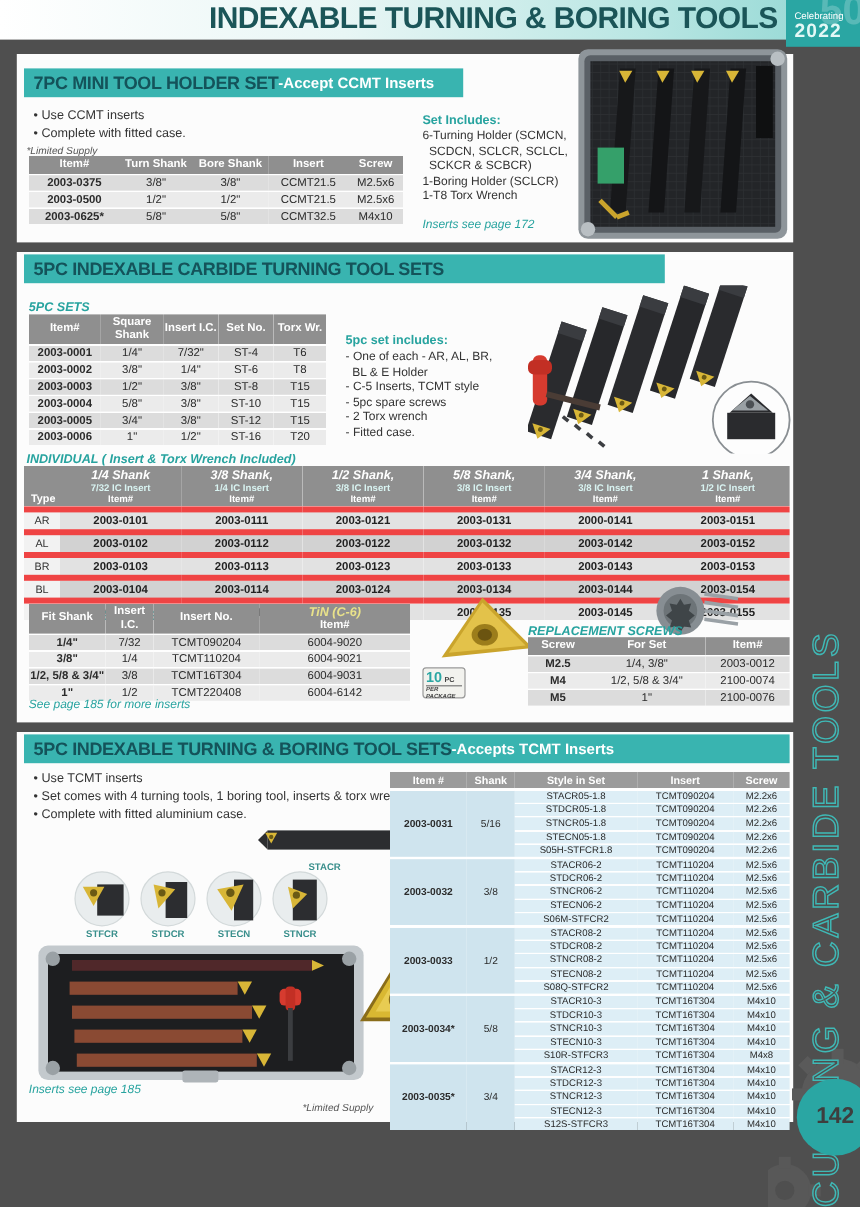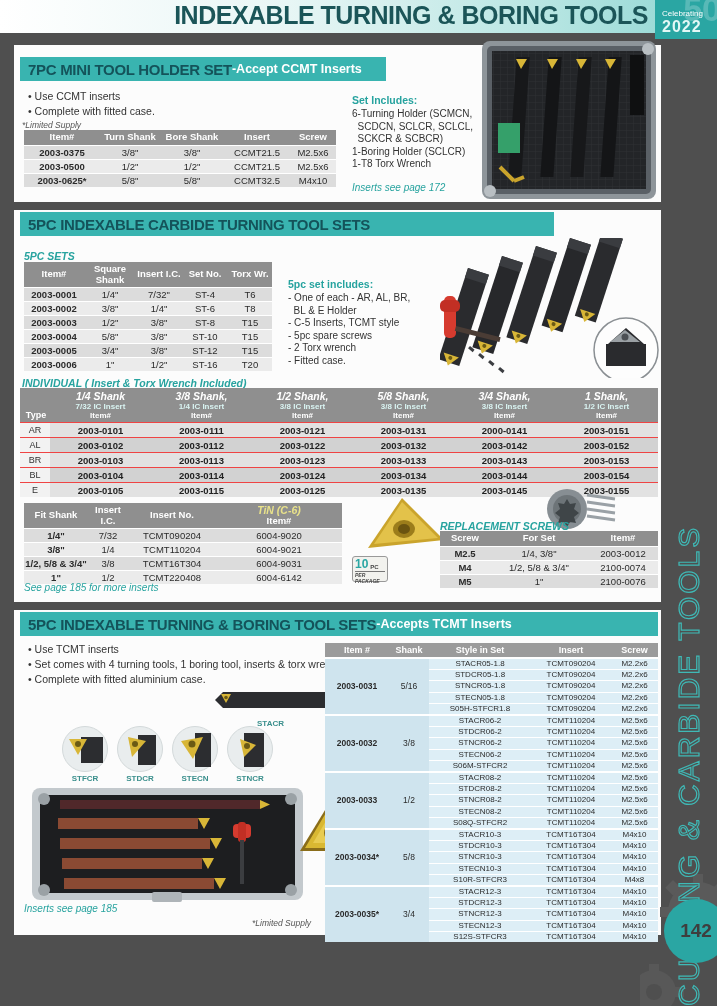--- a/index.html
+++ b/index.html
@@ -46,21 +46,21 @@
   .gtable tr:nth-child(even) td { background:#ebebeb; }
   .gtable td.c0 { font-weight:800; }
   .gtable th .accent { color:#e9e28a; font-style:italic; font-size:10.5px; }
 
   
   .itable th { background:#8f8f8f; padding:2px 1px; }
   .itable .ih-shank { color:#fff; font-style:italic; font-weight:700; font-size:10.5px; }
   .itable .ih-insert { color:#d9f4f2; font-weight:700; font-size:8px; }
   .itable .ih-item { color:#fff; font-size:8px; }
   .itable .type-h { color:#fff; font-size:9px; font-weight:700; vertical-align:bottom; text-align:center; padding-left:3px; }
-  .itable td { font-size:9.5px; text-align:center; border-top:1px solid #ef4444; padding:1.5px 0; }
+  .itable td { font-size:9.5px; text-align:center; border-top:5px solid #ef4444; padding:1.5px 0; }
   .itable tr:nth-child(odd) td { background:#e2e2e2; }
   .itable tr:nth-child(even) td { background:#d2d2d2; }
   .itable td.item { font-weight:800; color:#222; }
   .itable td.type { font-size:9px; color:#333; background:#f2f2f2 !important; }
 
   
   .gr-table th { background:#9b9b9b; color:#fff; font-weight:700; font-size:9px; padding:2px 3px; }
   .gr-table td { font-size:8px; line-height:10.2px; text-align:center; color:#2b2b2b; background:#ddeef6; border-top:1px solid #fff; padding:0; }
   .gr-table td.gi { background:#cfe4ee; font-weight:800; font-size:8.5px; }
   .gr-table td.gs { background:#cfe4ee; font-size:8.5px; }

